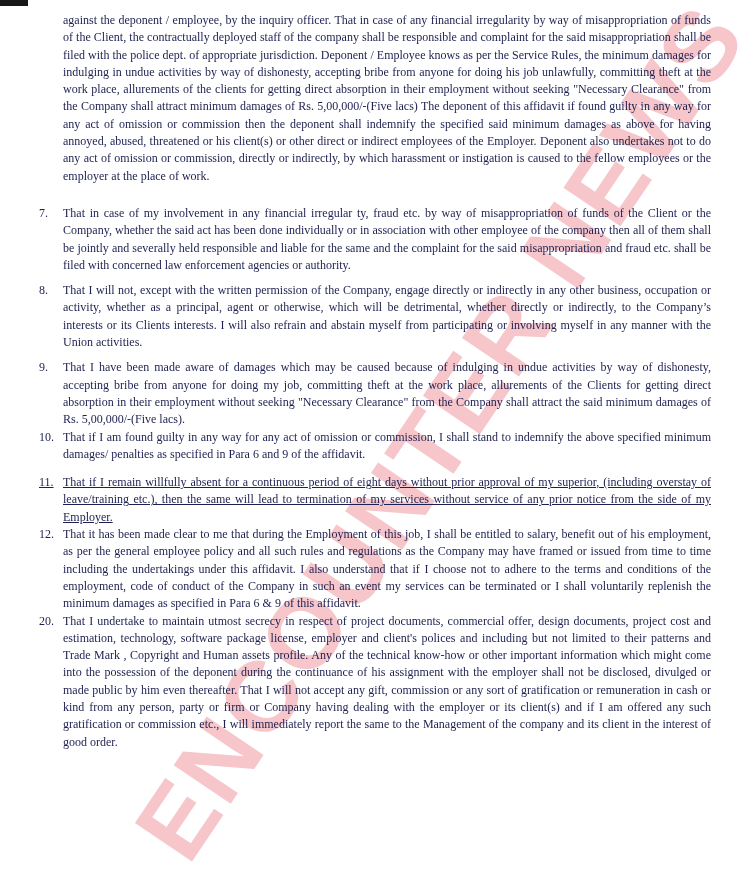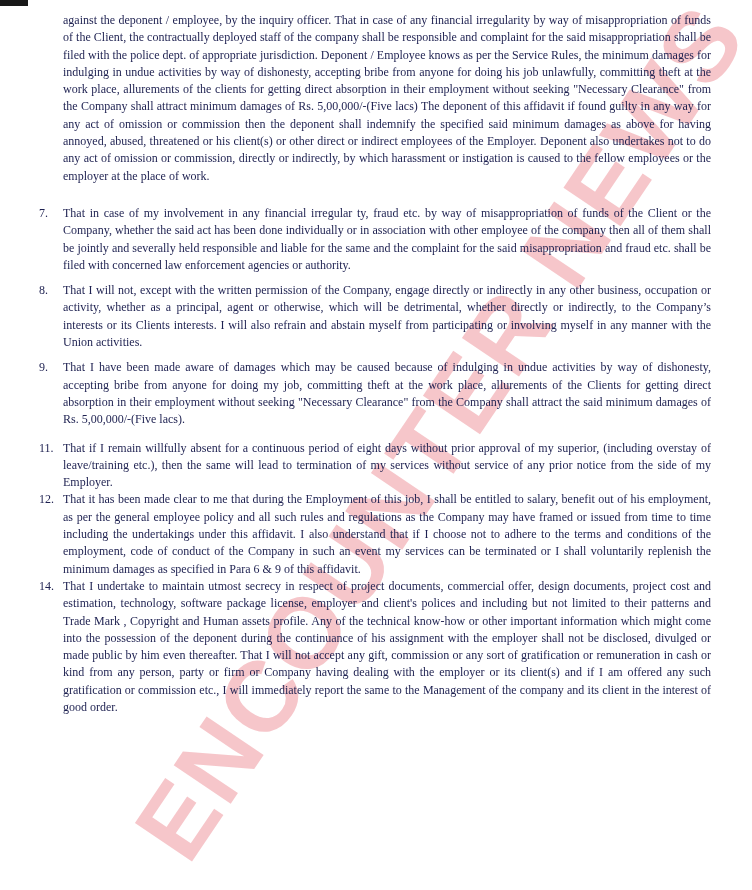--- a/index.html
+++ b/index.html
@@ -57,21 +57,21 @@
   .num {
     flex: 0 0 24px;
     width: 24px;
   }
   .txt {
     flex: 1;
     text-align: justify;
   }
   .gap-none   { margin-top: 0; }
   .gap-normal { margin-top: 8px; }
-  .gap-mid    { margin-top: 11px; }
+  .gap-mid    { margin-top: 11px; text-decoration: underline; }
   .gap-large  { margin-top: 20px; }
 </style>
 </head>
 <body>
 
 <div class="page">
   <div class="scan-artifact"></div>
   <div class="watermark">ENCOUNTER NEWS</div>
   <div class="doc">
       <div class="para gap-none">
@@ -83,26 +83,30 @@
         <span class="txt">That in case of my involvement in any financial irregular ty, fraud etc. by way of misappropriation of funds of the Client or the Company, whether the said act has been done individually or in association with other employee of the company then all of them shall be jointly and severally held responsible and liable for the same and the complaint for the said misappropriation and fraud etc. shall be filed with concerned law enforcement agencies or authority.</span>
       </div>
       <div class="para gap-normal">
         <span class="num">8.</span>
         <span class="txt">That I will not, except with the written permission of the Company, engage directly or indirectly in any other business, occupation or activity, whether as a principal, agent or otherwise, which will be detrimental, whether directly or indirectly, to the Company’s interests or its Clients interests. I will also refrain and abstain myself from participating or involving myself in any manner with the Union activities.</span>
       </div>
       <div class="para gap-normal">
         <span class="num">9.</span>
         <span class="txt">That I have been made aware of damages which may be caused because of indulging in undue activities by way of dishonesty, accepting bribe from anyone for doing my job, committing theft at the work place, allurements of the Clients for getting direct absorption in their employment without seeking "Necessary Clearance" from the Company shall attract the said minimum damages of Rs. 5,00,000/-(Five lacs).</span>
       </div>
+      <div class="para gap-none">
+        <span class="num">10.</span>
+        <span class="txt">That if I am found guilty in any way for any act of omission or commission, I shall stand to indemnify the above specified minimum damages/ penalties as specified in Para 6 and 9 of the affidavit.</span>
+      </div>
       <div class="para gap-mid">
         <span class="num">11.</span>
         <span class="txt">That if I remain willfully absent for a continuous period of eight days without prior approval of my superior, (including overstay of leave/training etc.), then the same will lead to termination of my services without service of any prior notice from the side of my Employer.</span>
       </div>
       <div class="para gap-none">
         <span class="num">12.</span>
         <span class="txt">That it has been made clear to me that during the Employment of this job, I shall be entitled to salary, benefit out of his employment, as per the general employee policy and all such rules and regulations as the Company may have framed or issued from time to time including the undertakings under this affidavit. I also understand that if I choose not to adhere to the terms and conditions of the employment, code of conduct of the Company in such an event my services can be terminated or I shall voluntarily replenish the minimum damages as specified in Para 6 &amp; 9 of this affidavit.</span>
       </div>
       <div class="para gap-none">
-        <span class="num">14.</span>
+        <span class="num">20.</span>
         <span class="txt">That I undertake to maintain utmost secrecy in respect of project documents, commercial offer, design documents, project cost and estimation, technology, software package license, employer and client's polices and including but not limited to their patterns and Trade Mark , Copyright and Human assets profile. Any of the technical know-how or other important information which might come into the possession of the deponent during the continuance of his assignment with the employer shall not be disclosed, divulged or made public by him even thereafter. That I will not accept any gift, commission or any sort of gratification or remuneration in cash or kind from any person, party or firm or Company having dealing with the employer or its client(s) and if I am offered any such gratification or commission etc., I will immediately report the same to the Management of the company and its client in the interest of good order.</span>
       </div>
     </div>
 </div>
 
 </body></html>

